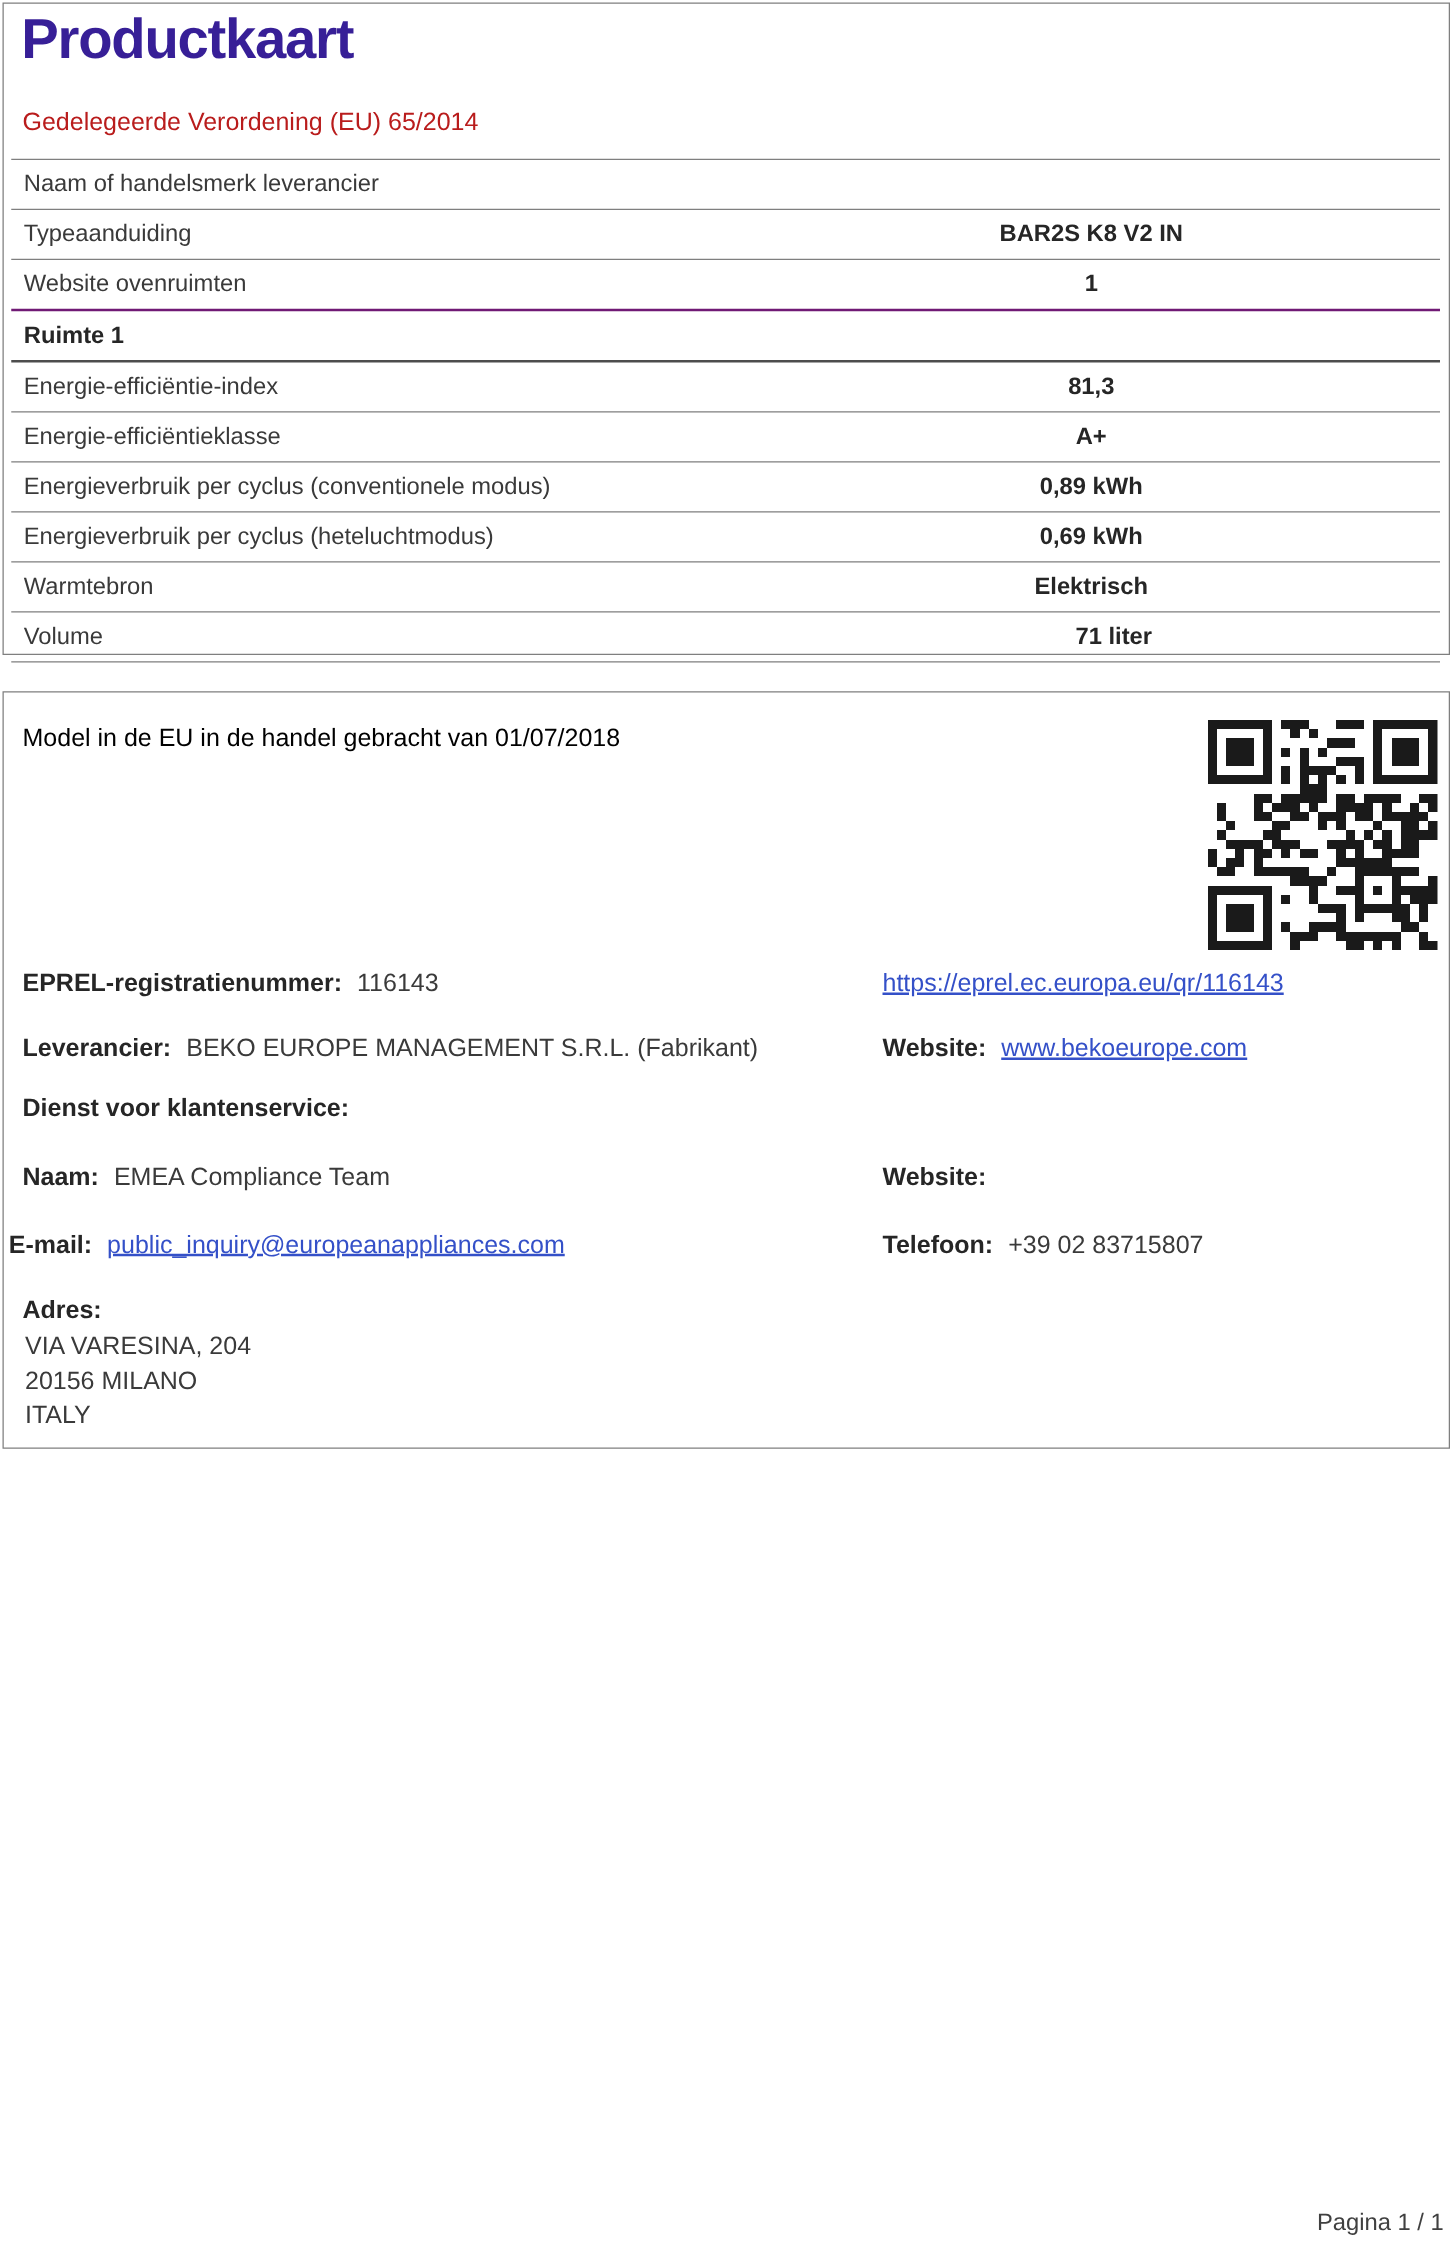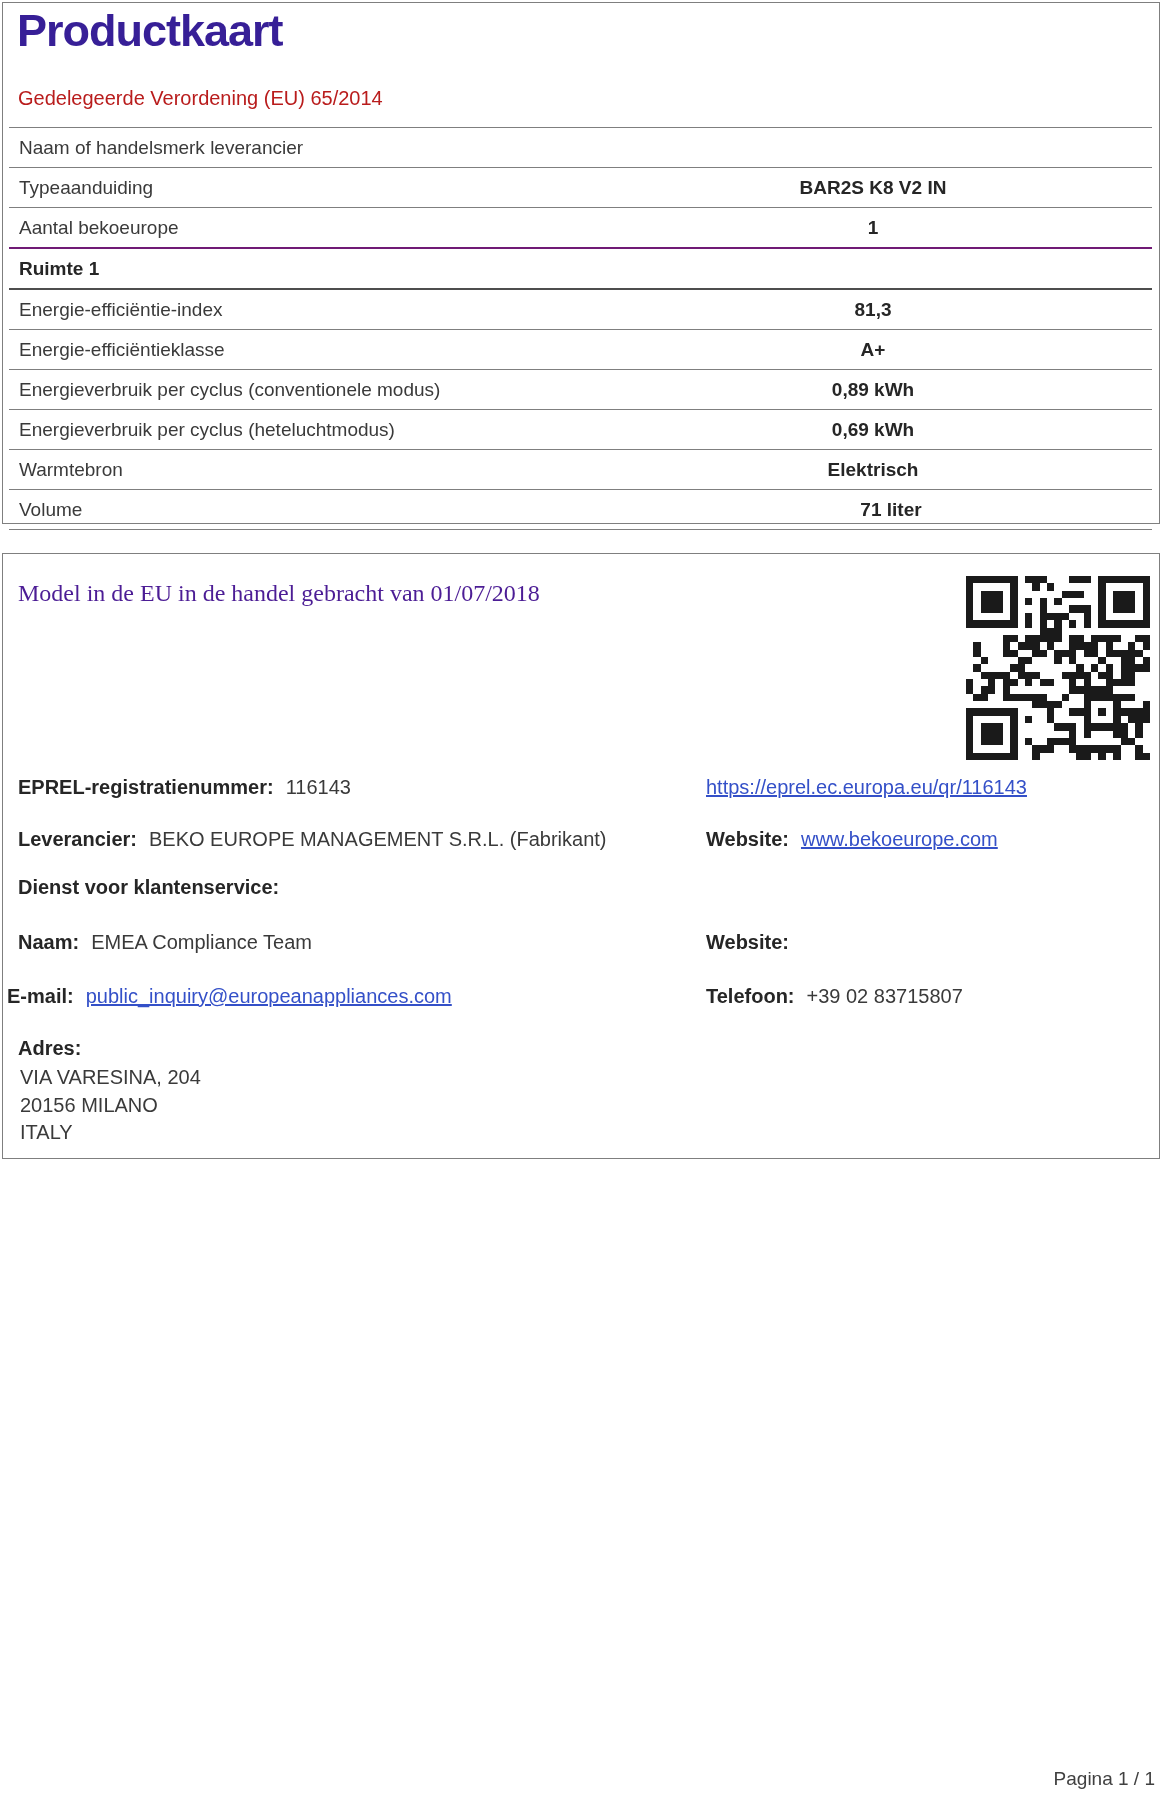--- a/index.html
+++ b/index.html
@@ -14,21 +14,21 @@
   .spec-table{position:absolute;left:6px;top:124px;width:1143px;}
   .trow{display:flex;height:39px;border-top:1px solid #7f7f7f;align-items:center;}
   .trow:last-child{border-bottom:1px solid #7f7f7f;gap:36px;}
   .trow.section{border-top:2px solid #701a75;border-bottom:2px solid #4d4d4d;}
   .trow.section + .trow{border-top:none;}
   .tlabel{width:575px;padding-left:10px;font-size:19px;color:#3a3a3a;}
   .tvalue{flex:1;text-align:center;font-size:19px;font-weight:bold;color:#262626;}
   .section .tlabel{font-weight:bold;color:#262626;width:auto;}
   
   .box2{position:absolute;left:2px;top:553px;width:1156px;height:604px;border:1px solid #7f7f7f;background:#fff;}
-  .model-line{position:absolute;left:15px;top:26px;font-size:24px;color:#4c1d95;font-family:Liberation Serif, serif;}
+  .model-line{position:absolute;left:15px;top:26px;font-size:20px;color:#000000;}
   .qr{position:absolute;top:22px;right:9px;width:184px;height:184px;}
   .info-line{position:absolute;font-size:20px;white-space:nowrap;}
   .lbl{font-weight:bold;color:#262626;}
   .val{margin-left:12px;color:#3a3a3a;}
   a.link{color:#3450c8;text-decoration:underline;cursor:pointer;}
   .addr{color:#3a3a3a;}
   
   .footer{position:absolute;right:8px;top:1768px;font-size:19px;color:#404040;}
 </style>
 </head>
@@ -42,21 +42,21 @@
 
     <div class="spec-table">
       <div class="trow">
         <div class="tlabel">Naam of handelsmerk leverancier</div>
       </div>
       <div class="trow">
         <div class="tlabel">Typeaanduiding</div>
         <div class="tvalue">BAR2S K8 V2 IN</div>
       </div>
       <div class="trow">
-        <div class="tlabel">Aantal bekoeurope</div>
+        <div class="tlabel">Website ovenruimten</div>
         <div class="tvalue">1</div>
       </div>
       <div class="trow section">
         <div class="tlabel">Ruimte 1</div>
       </div>
       <div class="trow">
         <div class="tlabel">Energie-efficiëntie-index</div>
         <div class="tvalue">81,3</div>
       </div>
       <div class="trow">

